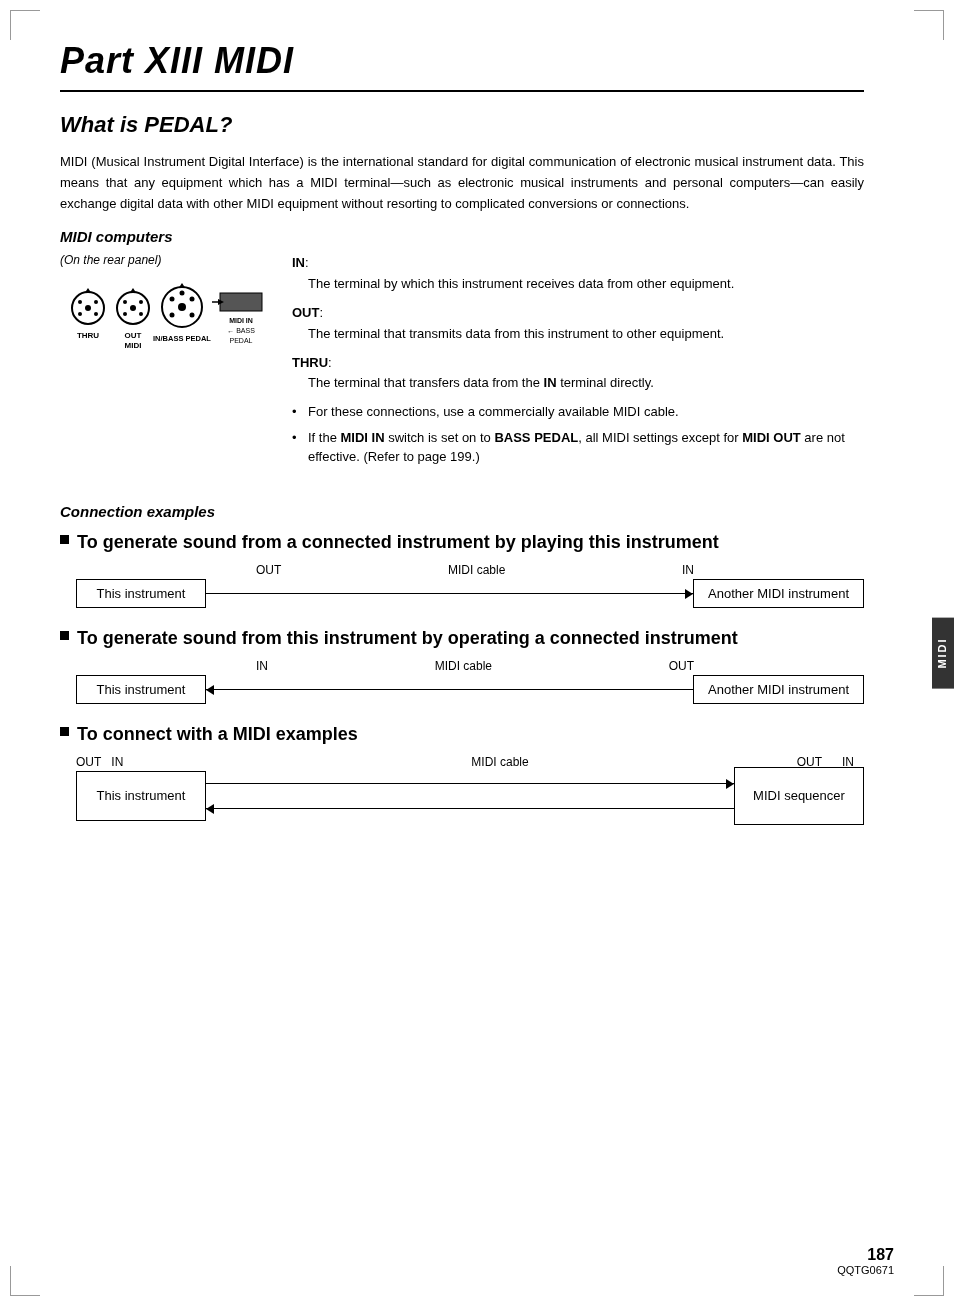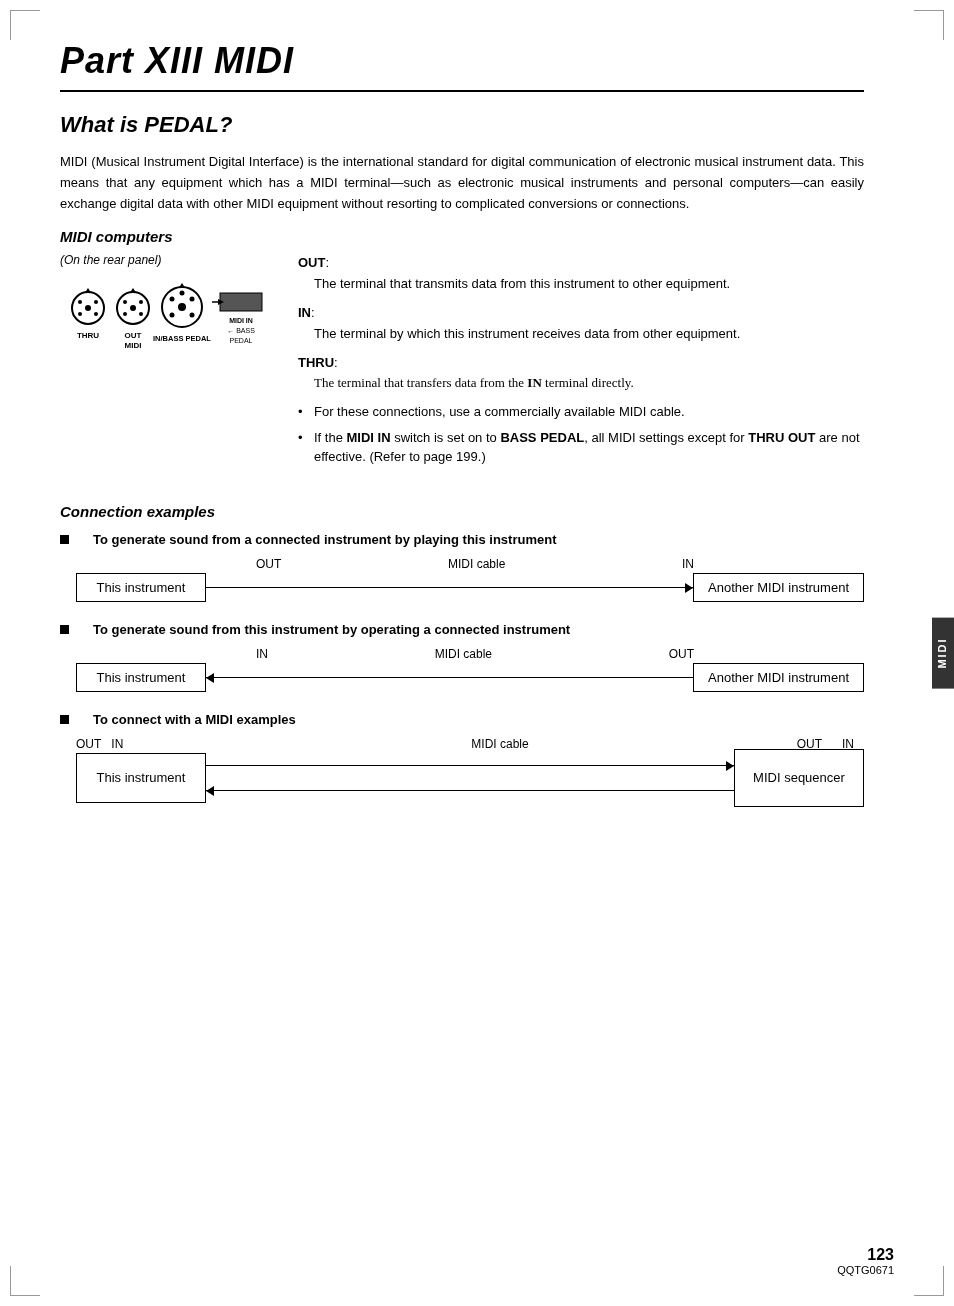--- a/index.html
+++ b/index.html
@@ -85,21 +85,21 @@
       font-size: 15px;
       font-weight: bold;
       font-style: italic;
       margin-bottom: 8px;
       color: #000;
     }
 
     
     .terminals-layout {
       display: flex;
-      gap: 18px;
+      gap: 12px;
       margin-bottom: 30px;
     }
 
     .terminals-left {
       width: 220px;
       flex-shrink: 0;
     }
 
     .terminals-right {
       flex: 1;
@@ -149,25 +149,25 @@
       font-weight: bold;
       font-style: italic;
       margin-bottom: 12px;
     }
 
     .example-block {
       margin-bottom: 20px;
     }
 
     .example-label {
-      font-size: 13px;
+      font-size: 18px;
       margin-bottom: 10px;
       display: flex;
       align-items: flex-start;
-      gap: 24px;
+      gap: 8px;
       font-weight: bold;
     }
 
     .square-bullet {
       width: 9px;
       height: 9px;
       background: #000;
       flex-shrink: 0;
       margin-top: 3px;
     }
@@ -288,40 +288,40 @@
               <polygon points="-2,6 -2,12 4,9" fill="black"></polygon>
               <text x="21" y="30" text-anchor="middle" font-size="7" font-weight="bold">MIDI IN</text>
               <text x="21" y="40" text-anchor="middle" font-size="7">← BASS</text>
               <text x="21" y="50" text-anchor="middle" font-size="7">PEDAL</text>
             </g>
           </svg>
         </div>
 
         <div class="terminals-right">
           <div class="terminal-desc">
+            <strong>IN</strong>:<br>
+            <span style="padding-left:16px; display:block;">The terminal by which this instrument receives data from other equipment.</span>
+          </div>
+          <div class="terminal-desc">
             <strong>OUT</strong>:<br>
             <span style="padding-left:16px; display:block;">The terminal that transmits data from this instrument to other equipment.</span>
           </div>
           <div class="terminal-desc">
-            <strong>IN</strong>:<br>
-            <span style="padding-left:16px; display:block;">The terminal by which this instrument receives data from other equipment.</span>
-          </div>
-          <div class="terminal-desc">
             <strong>THRU</strong>:<br>
-            <span style="padding-left:16px; display:block;font-family:Liberation Serif, serif;">
+            <span style="padding-left:16px; display:block;">
               <span>The terminal that transfers data from the </span><strong>IN</strong><span> terminal directly.</span>
             </span>
           </div>
 
           <ul class="bullet-list">
             <li>
               For these connections, use a commercially available MIDI cable.
             </li>
             <li>
-              If the <strong>MIDI IN</strong> switch is set on to <strong>BASS PEDAL</strong>, all MIDI settings except for <strong>THRU OUT</strong> are not effective. (Refer to page 199.)
+              If the <strong>MIDI IN</strong> switch is set on to <strong>BASS PEDAL</strong>, all MIDI settings except for <strong>MIDI OUT</strong> are not effective. (Refer to page 199.)
             </li>
           </ul>
         </div>
       </div>
     </div>
 
     <div>
       <div class="connection-heading">Connection examples</div>
 
       <div class="example-block">
@@ -403,17 +403,17 @@
             <div class="instrument-box" style="height:58px; display:flex; align-items:center; justify-content:center;">MIDI sequencer</div>
           </div>
         </div>
       </div>
 
     </div>
 
   </div>
 
   <div class="page-number">
-    <span class="page-num-main">123</span>
+    <span class="page-num-main">187</span>
     <span class="page-num-code">QQTG0671</span>
   </div>
 
 </div>
 
 </body></html>

